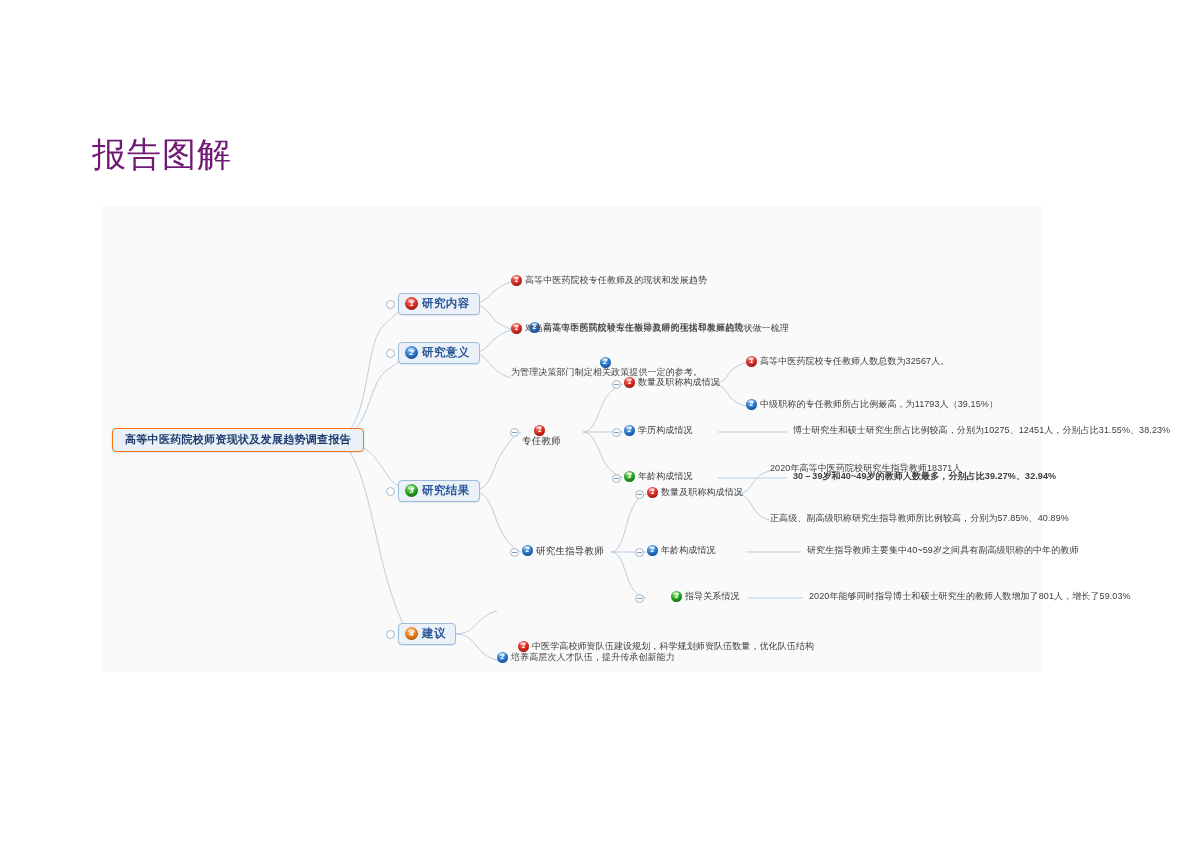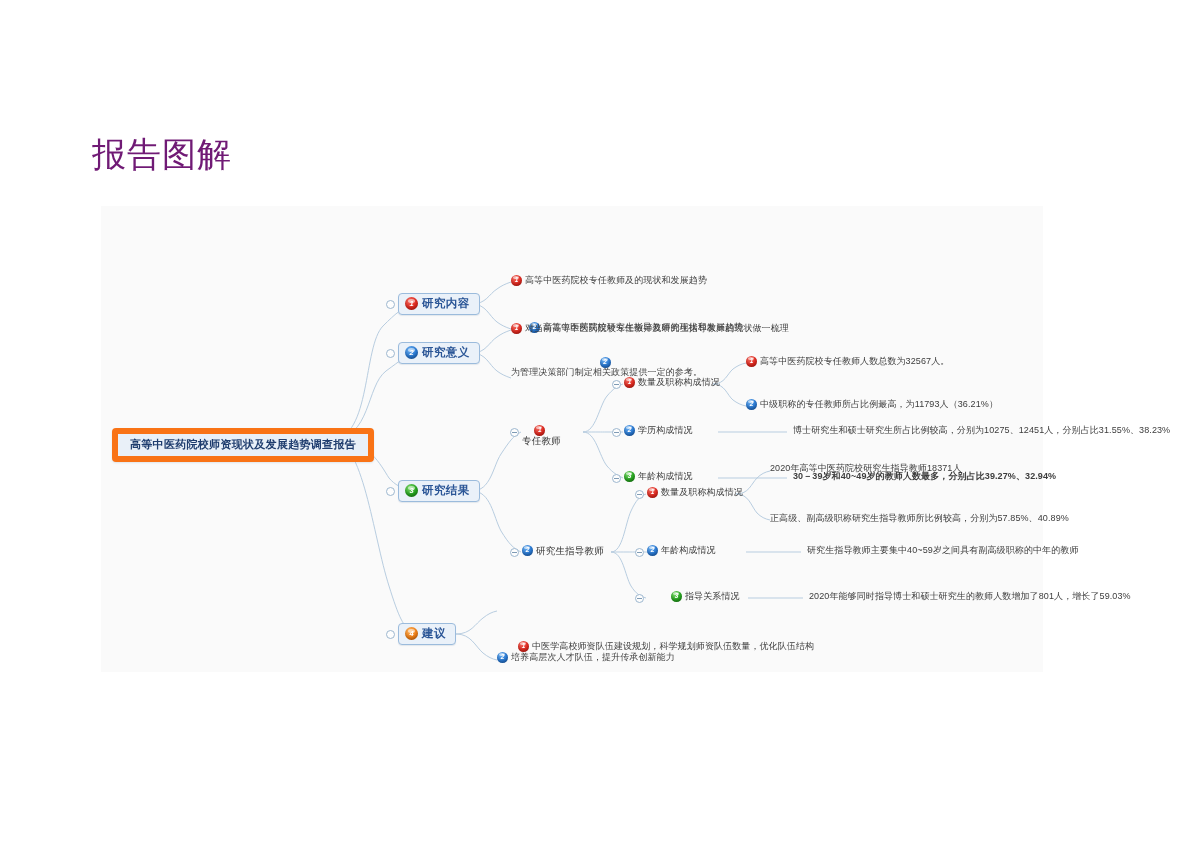--- a/index.html
+++ b/index.html
@@ -50,21 +50,21 @@
   }
   .boxed {
     background: #eaf1f9;
     border: 1px solid #9bbbdc;
     border-radius: 4px;
     padding: 3px 9px 4px 6px;
     box-shadow: 0 1px 1px rgba(120,150,180,0.18);
   }
   .root-node {
     background: #e9f0f8;
-    border: 6px solid #f97316;
+    border: 1px solid #f97316;
     border-radius: 4px;
     padding: 5px 12px 6px 12px;
     font-size: 11px;
     color: #1f3d6e;
     font-weight: bold;
     letter-spacing: .3px;
     box-shadow: 0 1px 2px rgba(120,150,180,0.2);
   }
   .lvl1-label {
     font-size: 11.5px;
@@ -250,21 +250,21 @@
   <div class="node" style="left:523px; top:171px;">
     <span class="badge sm red">1</span>
     <span class="lvl3-label">数量及职称构成情况</span>
   </div>
   <div class="node" style="left:645px; top:150px;">
     <span class="badge sm red">1</span>
     <span class="leaf-label">高等中医药院校专任教师人数总数为32567人。</span>
   </div>
   <div class="node" style="left:645px; top:193px;">
     <span class="badge sm blue">2</span>
-    <span class="leaf-label">中级职称的专任教师所占比例最高，为11793人（36.21%）</span>
+    <span class="leaf-label">中级职称的专任教师所占比例最高，为11793人（39.15%）</span>
   </div>
 
   <div class="handle minus" style="left:511px; top:222px;"></div>
   <div class="node" style="left:523px; top:219px;">
     <span class="badge sm blue">2</span>
     <span class="lvl3-label">学历构成情况</span>
   </div>
   <div class="node" style="left:692px; top:220px;">
     <span class="plain-label">博士研究生和硕士研究生所占比例较高，分别为10275、12451人，分别占比31.55%、38.23%</span>
   </div>

